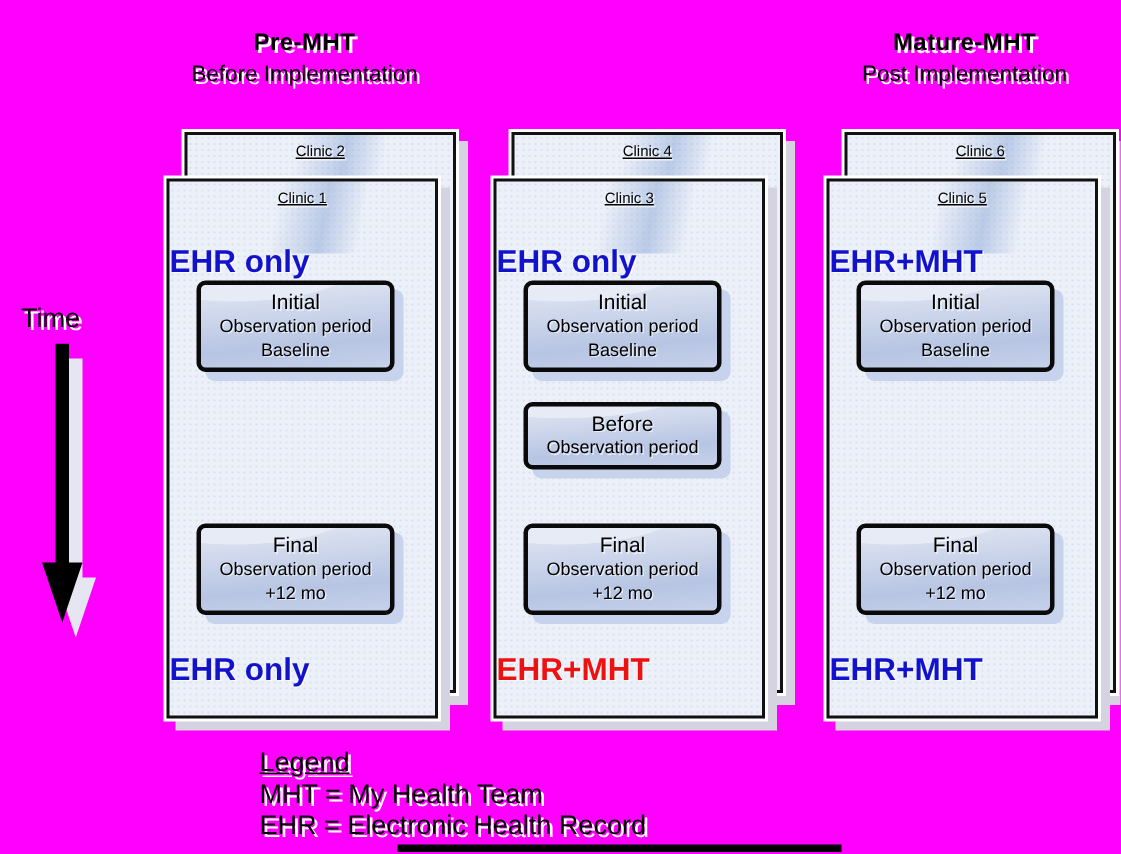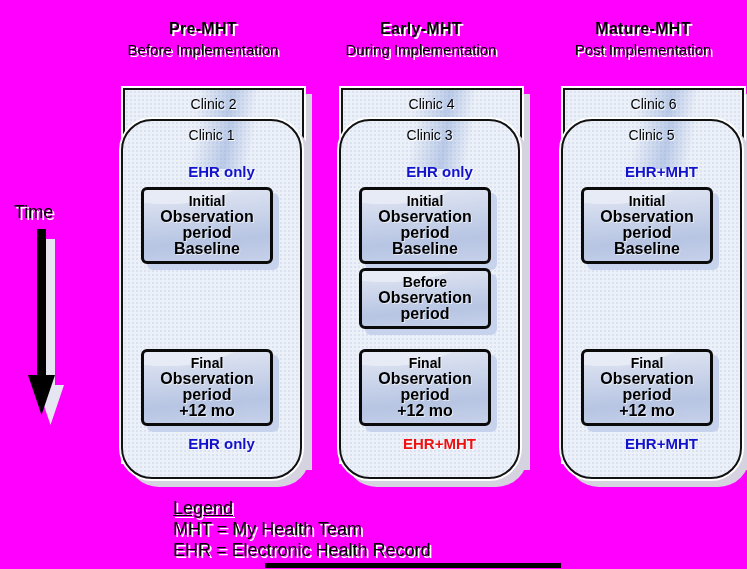--- a/index.html
+++ b/index.html
@@ -20,44 +20,44 @@
   .card { position:absolute; width:177px; border:2px solid #111;
           background-color:#ecf0f8;
           background-image:
             radial-gradient(rgba(140,160,205,.18) 1px, rgba(0,0,0,0) 1px),
             linear-gradient(100deg, rgba(236,240,248,0) 40%, rgba(170,190,226,.75) 58%, rgba(236,240,248,.2) 72%);
           background-size:4px 4px, 100% 48px;
           background-repeat:repeat, no-repeat;
           background-position:0 0, 0 0;
           box-shadow:0 0 0 2px #ffffff, 7px 7px 0 1px #d6d3e0; }
   .card-back  { left:16px; top:88px;  height:370px; z-index:1; }
-  .card-front { left:14px;    top:119px; height:356px; z-index:2;border-radius:31px; }
+  .card-front { left:4px;    top:119px; height:356px; z-index:2; }
 
-  .clinic-label { position:absolute; top:6px; left:0; right:0; text-align:center; font-size:14px;
-                  color:#000; text-shadow:1px 1px 0 rgba(255,255,255,.8); }
+  .clinic-label { position:absolute; top:6px; left:0; right:0; text-align:center; font-size:10px;
+                  color:#000; text-decoration:underline; text-shadow:1px 1px 0 rgba(255,255,255,.8); }
 
-  .status { position:absolute; left:0; right:0; text-align:center; font-size:15px; font-weight:bold;
-            text-shadow:1px 1px 0 rgba(255,255,255,.85);padding-left:20px; }
+  .status { position:absolute; left:0; right:0; text-align:left; font-size:21px; font-weight:bold;
+            text-shadow:1px 1px 0 rgba(255,255,255,.85); }
   .status-top { top:42px; }
   .status-bottom { top:314px; }
 
   
   .period-box { position:absolute; left:18px; width:126px; border:3px solid #0a0a0a; border-radius:6px;
                 text-align:center; padding:3px 0 4px; color:#000;
                 background-color:#c2cde7;
                 background-image:
                   radial-gradient(ellipse 120% 90% at 18% -30%, #e7ebf5 55%, rgba(231,236,246,0) 56%),
                   linear-gradient(175deg, #dde3f1 8%, #b7c5e3 70%, #c6d1ea 100%);
                 box-shadow:6px 6px 0 #c7d2ec;
                 text-shadow:1px 1px 0 rgba(255,255,255,.6); }
   .pos-initial { top:66px; }
   .pos-middle  { top:147px; }
   .pos-final   { top:228px; }
-  .period-name { font-size:14px; font-weight:bold; line-height:16px; }
-  .period-line { font-size:16px; line-height:16px;font-weight:bold; }
+  .period-name { font-size:14px; font-weight:normal; line-height:16px; }
+  .period-line { font-size:12px; line-height:16px; }
 
   
   .time-label { position:absolute; left:14px; top:202px; font-size:18px; font-weight:normal; color:#000;
                 text-shadow:2px 2px 0 #ffffff; }
   .time-arrow { position:absolute; left:24px; top:229px; width:52px; height:200px; }
 
   
   .legend { position:absolute; top:498px; left:173px; width:494px; text-align:left; color:#000;
             font-size:18px; line-height:21px; text-shadow:2px 2px 0 #ffffff; }
   .legend-title { text-decoration:underline; }
@@ -102,24 +102,20 @@
       <div class="period-box pos-final">
         <div class="period-name">Final</div>
         <div class="period-line">Observation period</div>
         <div class="period-line">+12 mo</div>
       </div>
       <div class="status status-bottom" style="color: rgb(18, 18, 205);">EHR only</div>
     </div>
   </section>
 
   <section class="column c2">
-    <header class="phase-header">
-      <div class="phase-title">Early-MHT</div>
-      <div class="phase-subtitle">During Implementation</div>
-    </header>
     <div class="card card-back">
       <div class="clinic-label">Clinic 4</div>
     </div>
     <div class="card card-front">
       <div class="clinic-label">Clinic 3</div>
       <div class="status status-top" style="color: rgb(18, 18, 205);">EHR only</div>
       <div class="period-box pos-initial">
         <div class="period-name">Initial</div>
         <div class="period-line">Observation period</div>
         <div class="period-line">Baseline</div>

